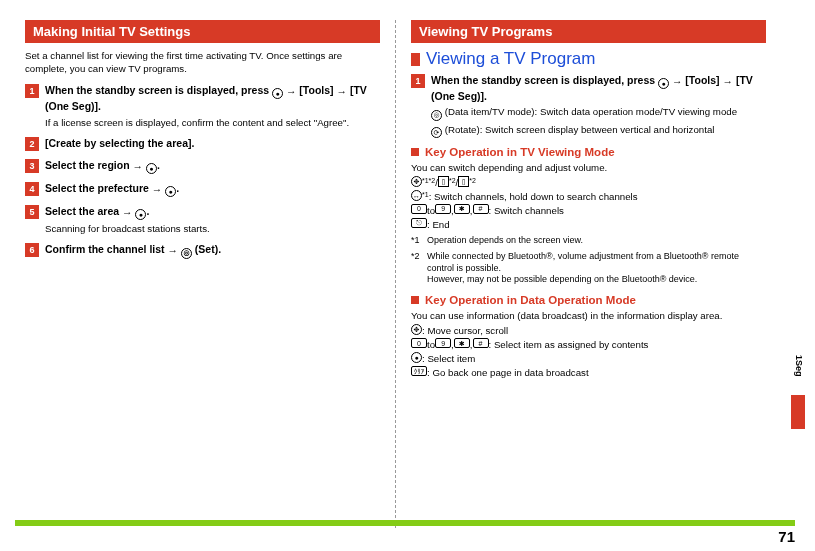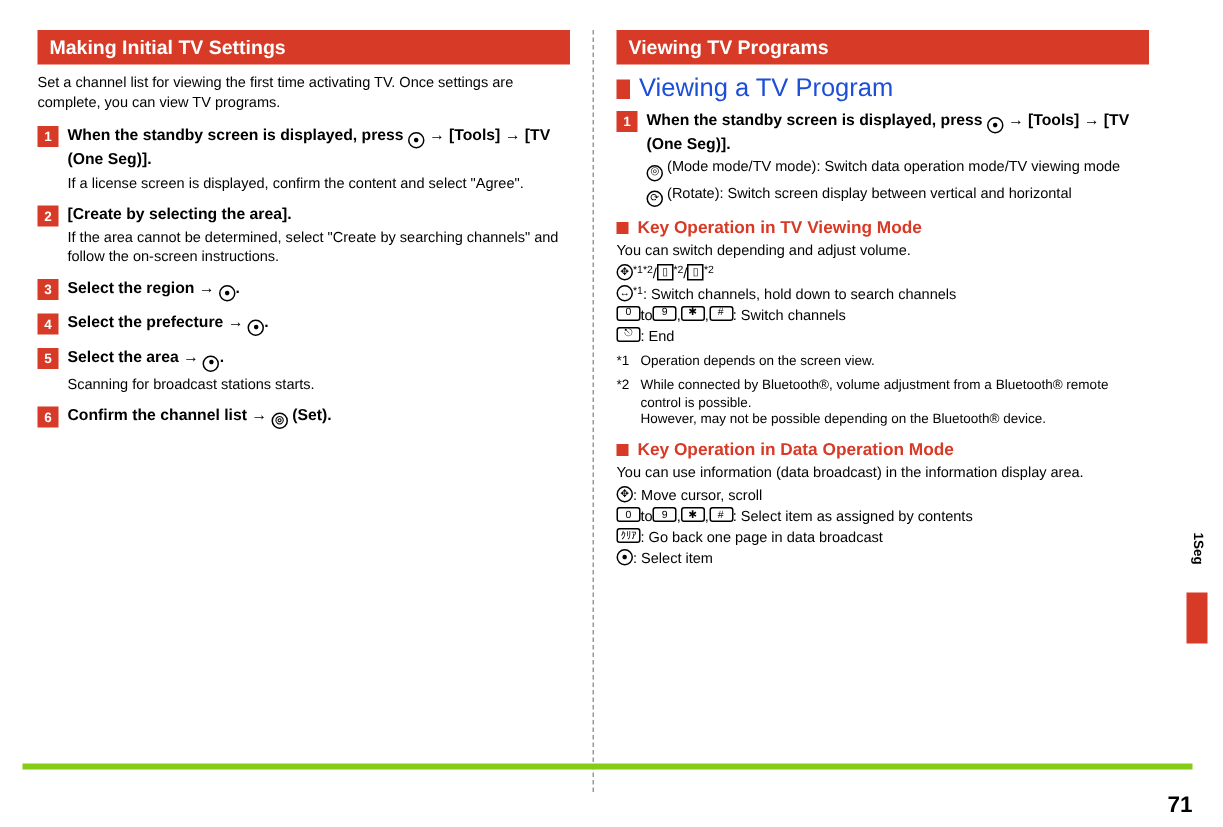--- a/index.html
+++ b/index.html
@@ -25,21 +25,21 @@
   .footnote .fn-num { width: 16px; flex-shrink: 0; }
   .footnote .fn-text { flex: 1; }
   .glyph { display: inline-flex; align-items: center; justify-content: center; font-family: Arial, sans-serif; }
   .g-circle { width: 11px; height: 11px; border: 1px solid #000; border-radius: 50%; font-size: 7px; vertical-align: -2px; }
   .g-key { width: 16px; height: 10px; border: 1px solid #000; border-radius: 2px; font-size: 7px; vertical-align: -1px; padding: 0 1px; }
   .g-boxed { width: 11px; height: 11px; border: 1px solid #000; font-size: 7px; vertical-align: -2px; }
   .sup { font-size: 7px; vertical-align: 4px; }
   .arrow { font-family: Arial; }
   .tab { position: absolute; right: 10px; top: 395px; width: 14px; height: 34px; background: #d73a26; }
   .tab-text { position: absolute; right: 11px; top: 355px; font-size: 9px; font-weight: bold; writing-mode: vertical-rl; }
-  .pagenum { position: absolute; right: 20px; bottom: 6px; font-weight: bold; font-size: 15px; border-top: 4px solid #84cc16; padding-top: 15px; width: 780px; text-align: right; }
+  .pagenum { position: absolute; right: 20px; bottom: 6px; font-weight: bold; font-size: 15px; border-top: 6px solid #84cc16; padding-top: 2px; width: 780px; text-align: right; }
 </style>
 </head>
 <body>
 
 <div class="page">
   <div class="col col-left">
     <div class="section-bar">Making Initial TV Settings</div>
     <div class="intro">Set a channel list for viewing the first time activating TV. Once settings are complete, you can view TV programs.</div>
 
     <div class="step">
@@ -47,21 +47,20 @@
       <div class="step-body">
         <div class="step-title">When the standby screen is displayed, press <span class="glyph g-circle">●</span> <span class="arrow">→</span> [Tools] <span class="arrow">→</span> [TV (One Seg)].</div>
         <div class="step-desc">If a license screen is displayed, confirm the content and select "Agree".</div>
       </div>
     </div>
 
     <div class="step">
       <div class="step-num">2</div>
       <div class="step-body">
         <div class="step-title">[Create by selecting the area].</div>
-        <div class="step-desc">If the area cannot be determined, select "Create by searching channels" and follow the on-screen instructions.</div>
       </div>
     </div>
 
     <div class="step">
       <div class="step-num">3</div>
       <div class="step-body">
         <div class="step-title">Select the region <span class="arrow">→</span> <span class="glyph g-circle">●</span>.</div>
       </div>
     </div>
 
@@ -93,21 +92,21 @@
   <div class="col col-right">
     <div class="section-bar">Viewing TV Programs</div>
     <div class="section-sub">
         <span>Viewing a TV Program</span>
       </div>
 
     <div class="step">
       <div class="step-num">1</div>
       <div class="step-body">
         <div class="step-title">When the standby screen is displayed, press <span class="glyph g-circle">●</span> <span class="arrow">→</span> [Tools] <span class="arrow">→</span> [TV (One Seg)].</div>
-        <div class="step-desc"><span class="glyph g-circle">◎</span><span> (Mode mode/TV mode): </span><span>Switch data operation mode/TV viewing mode</span></div>
+        <div class="step-desc"><span class="glyph g-circle">◎</span><span> (Data item/TV mode): </span><span>Switch data operation mode/TV viewing mode</span></div>
         <div class="step-desc"><span class="glyph g-circle">⟳</span><span> (Rotate): </span><span>Switch screen display between vertical and horizontal</span></div>
       </div>
     </div>
 
     <div class="section-inner">
         <span>Key Operation in TV Viewing Mode</span>
       </div>
     <div class="intro" style="margin-bottom:2px">You can switch depending and adjust volume.</div>
 
     <div class="info-line"><span class="glyph g-circle">✥</span><span class="sup">*1*2</span>/<span class="glyph g-boxed">▯</span><span class="sup">*2</span>/<span class="glyph g-boxed">▯</span><span class="sup">*2</span></div>
@@ -153,25 +152,25 @@
         <span class="glyph g-key">0</span>
         <span> to </span>
         <span class="glyph g-key">9</span>
         <span> , </span>
         <span class="glyph g-key">✱</span>
         <span> , </span>
         <span class="glyph g-key">#</span>
         <span>: Select item as assigned by contents</span>
       </div>
     <div class="info-line">
+        <span class="glyph g-circle">●</span>
+        <span>: Select item</span>
+      </div>
+    <div class="info-line">
         <span class="glyph g-key">ｸﾘｱ</span>
         <span>: Go back one page in data broadcast</span>
-      </div>
-    <div class="info-line">
-        <span class="glyph g-circle">●</span>
-        <span>: Select item</span>
       </div>
   </div>
 </div>
 
 <div class="tab-text">1Seg</div>
 <div class="tab"></div>
 <div class="pagenum">71</div>
 
 </body></html>

